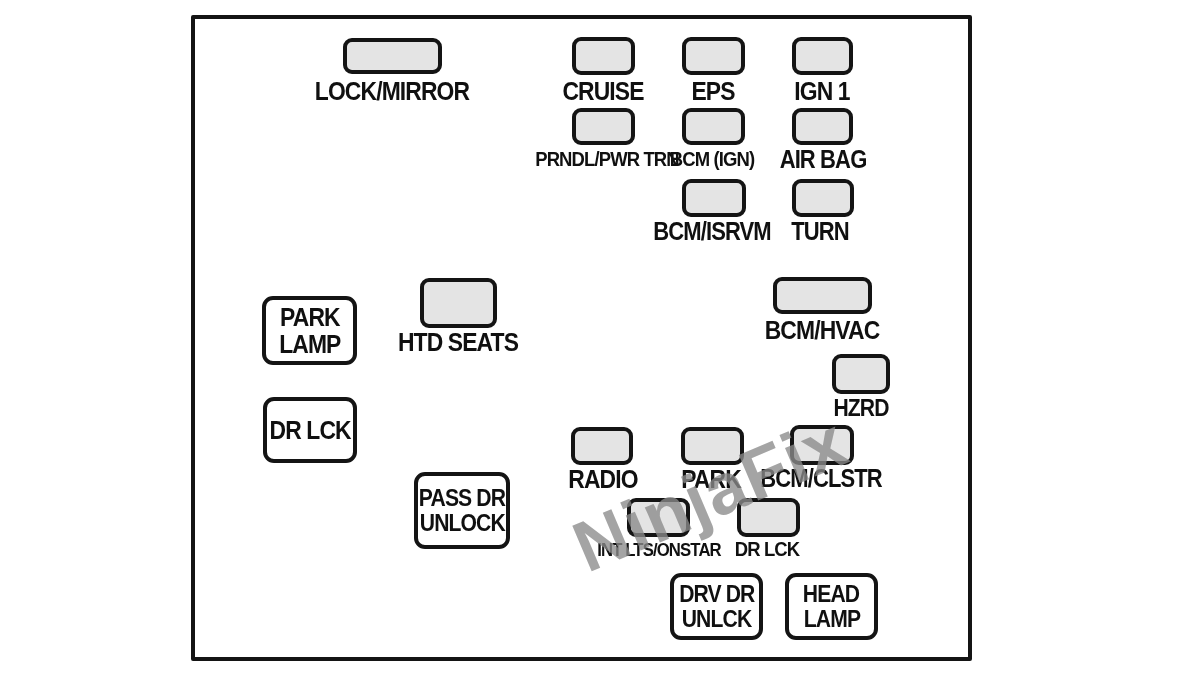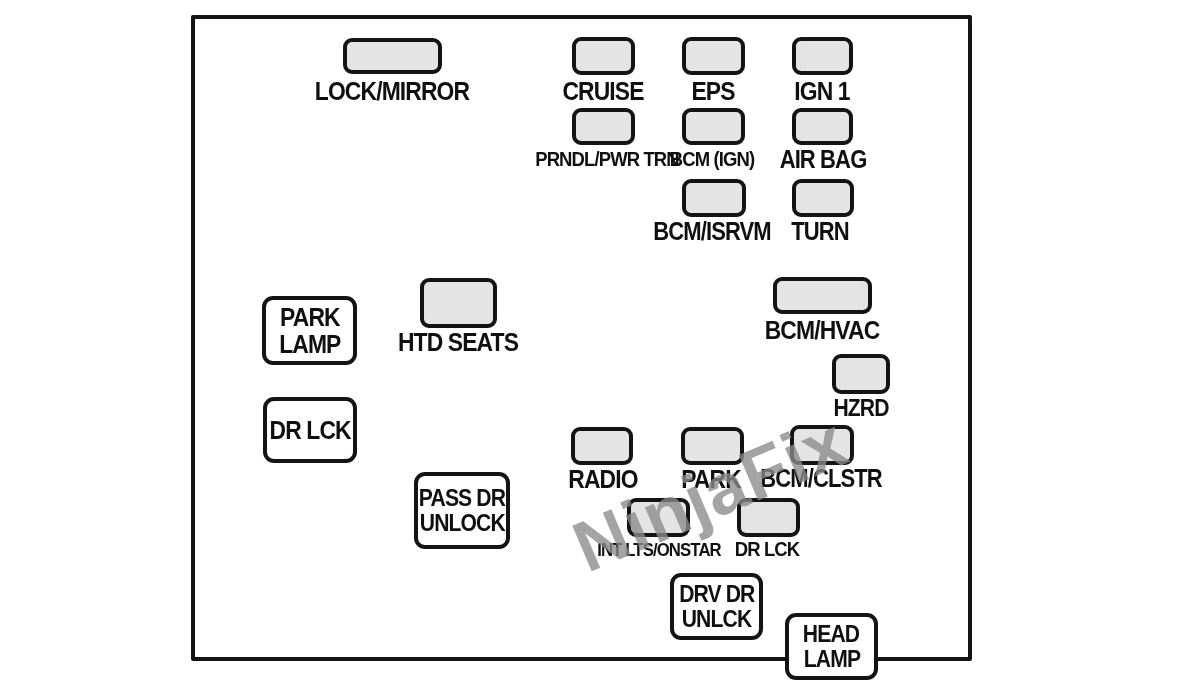--- a/index.html
+++ b/index.html
@@ -85,17 +85,17 @@
       <span class="rline" style="font-size: 26px;">DR LCK</span>
     </div>
     <div class="relay" style="left: 414px; top: 426px; width: 96px; height: 77px; margin-top: 46px;">
       <span class="rline" style="font-size: 24px;">PASS DR</span>
       <span class="rline" style="font-size: 24px;">UNLOCK</span>
     </div>
     <div class="relay" style="left: 670px; top: 573px; width: 93px; height: 67px;">
       <span class="rline" style="font-size: 24px;">DRV DR</span>
       <span class="rline" style="font-size: 24px;">UNLCK</span>
     </div>
-    <div class="relay" style="left: 785px; top: 573px; width: 93px; height: 67px; margin-top: 40px;">
+    <div class="relay" style="left: 785px; top: 573px; width: 93px; height: 67px;">
       <span class="rline" style="font-size: 24px;">HEAD</span>
       <span class="rline" style="font-size: 24px;">LAMP</span>
     </div>
   </div>
 
 </body></html>

